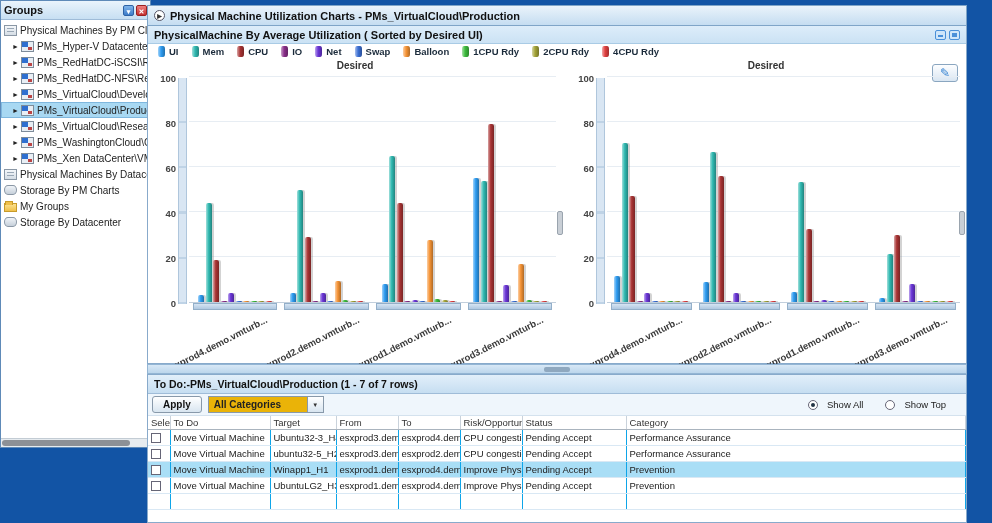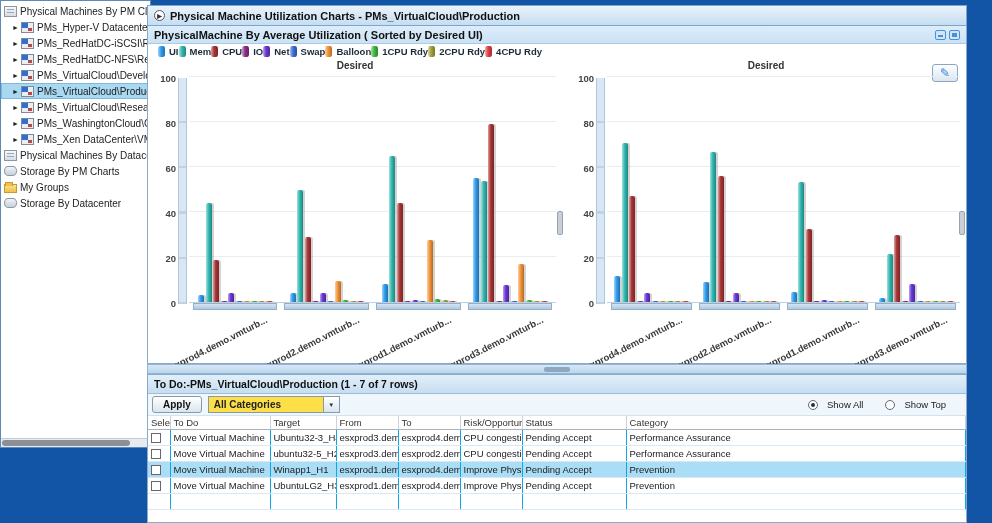--- a/index.html
+++ b/index.html
@@ -51,21 +51,21 @@
   .charts-panel { flex:none; height:338px; position:relative; background:#fff;
               border:1px solid #88AACB; border-top:none; box-shadow:0 2px 0 rgba(60,80,100,.35); }
   .sub-header { height:18px; display:flex; align-items:center; padding:0 6px;
               background:linear-gradient(#DDEDFA,#CBE2F4); border-bottom:1px solid #A9CBE5;
               font-size:11px; font-weight:bold; color:#111; }
   .sub-header .spacer { flex:1; }
   .win-ic { width:11px; height:10px; border:1px solid #4A90D9; border-radius:2px; background:#CFE6FA;
               margin-left:3px; position:relative; }
   .win-ic.min:before { content:""; position:absolute; left:2px; right:2px; top:4px; height:2px; background:#4A90D9; }
   .win-ic.max:before { content:""; position:absolute; left:2px; right:2px; top:2px; bottom:2px; background:#4A90D9; }
-  .legend { height:15px; display:flex; align-items:center; padding:0 10px; font-size:9.5px;
+  .legend { height:15px; display:flex; align-items:center; gap:13px; padding:0 10px; font-size:9.5px;
               font-weight:bold; color:#1A2A3A; }
   .lg-item { display:flex; align-items:center; gap:4px; }
   .lg-sw { width:7px; height:11px; border-radius:2px 2px 2px 2px/3px; }
   .edit-btn { position:absolute; right:8px; top:38px; width:26px; height:18px; border:1px solid #8AA6C0;
               border-radius:3px; background:linear-gradient(#FDFEFF,#D9E6F2); font-size:12px; line-height:16px;
               text-align:center; color:#2F7FD0; cursor:pointer; }
 
   .chart { position:absolute; top:33px; height:300px; }
   .chart-title { position:absolute; top:1px; left:0; right:0; text-align:center; font-size:10px;
               font-weight:bold; color:#333; }
@@ -95,21 +95,21 @@
 
   
   .todo { flex:1; background:#fff; border:1px solid #88AACB; display:flex; flex-direction:column; overflow:hidden; }
   .todo-title { flex:none; height:19px; display:flex; align-items:center; padding:0 6px;
               background:linear-gradient(#E2EFFA,#C6DEF1); border-bottom:1px solid #9FBCD8;
               font-size:10.5px; font-weight:bold; color:#111; }
   .toolbar { flex:none; height:22px; display:flex; align-items:center; gap:6px; padding:0 4px;
               background:#EFF6FC; border-bottom:1px solid #D4E2EE; font-size:9.5px; }
   .btn { height:17px; padding:0 10px; border:1px solid #8899AA; border-radius:3px;
               background:linear-gradient(#FFFFFF,#D8E5F0); font-size:10px; font-weight:bold; color:#111; cursor:pointer; }
-  .combo { height:17px; width:132px; border:1px solid #8899AA; background:#fde047; display:flex;
+  .combo { height:17px; width:116px; border:1px solid #8899AA; background:#eab308; display:flex;
               align-items:center; font-size:10px; font-weight:bold; cursor:pointer; }
   .combo .val { flex:1; padding:0 5px; }
   .combo .arrow { width:16px; height:100%; border-left:1px solid #8899AA; background:linear-gradient(#FFF,#D8E5F0);
               font-size:6px; line-height:16px; text-align:center; color:#333; }
   .toolbar .spacer { flex:1; }
   .radio { width:10px; height:10px; border:1px solid #667; border-radius:50%; background:#fff;
               position:relative; margin-right:3px; cursor:pointer; }
   .radio.sel:before { content:""; position:absolute; left:2px; top:2px; width:4px; height:4px;
               border-radius:50%; background:#234; }
   .rlab { margin-right:16px; color:#222; }
@@ -122,20 +122,26 @@
   .grid tr.hl td { background:#A9DEF6; }
   .cbx { width:10px; height:10px; border:1px solid #667; background:#fff; display:inline-block;
               vertical-align:middle; cursor:pointer; }
 </style>
 </head>
 <body>
 
 <div class="app">
 
   <aside class="sidebar">
+    <div class="sidebar-header">
+      <span>Groups</span>
+      <span class="spacer"></span>
+      <span class="mini-ic pin">▾</span>
+      <span class="mini-ic close">✕</span>
+    </div>
     <div class="tree" id="tree">
         <div class="tree-row">
           <span class="ticon ic-cluster"></span>
           <span>Physical Machines By PM Cluster</span>
         </div>
         <div class="tree-row child">
           <span class="tw">►</span>
           <span class="ticon ic-host"></span>
           <span>PMs_Hyper-V Datacenter\hv-cluste</span>
         </div>

